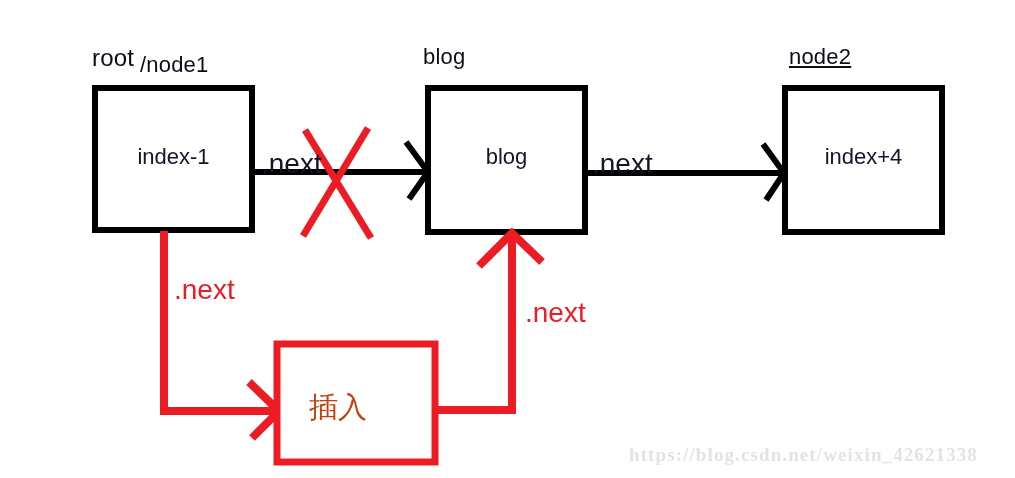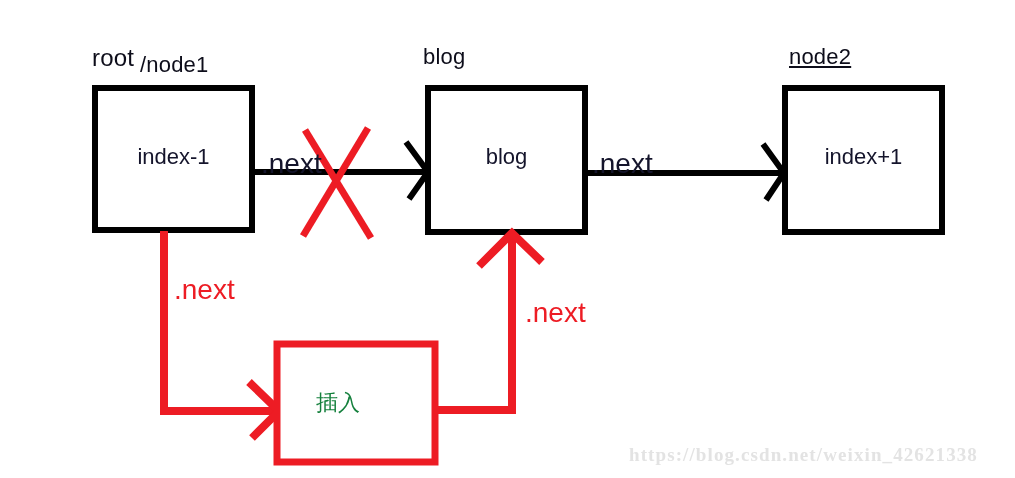--- a/index.html
+++ b/index.html
@@ -36,22 +36,22 @@
     font-size: 22px;
   }
   .box-text {
     position: absolute;
     font-size: 22px;
     color: #14142b;
     white-space: nowrap;
     text-align: center;
   }
   .box-text.red-text {
-    color: #15803d;
-    font-size: 22px;
+    color: #c2410c;
+    font-size: 29px;
   }
   .edge-label {
     position: absolute;
     font-size: 28px;
     color: #14142b;
     white-space: nowrap;
   }
   .edge-label.red {
     color: #ed1c24;
   }
@@ -101,21 +101,21 @@
   <div class="node-label sub" style="left:140px; top:52px;">/node1</div>
 
   <div class="node-label sub" style="left:423px; top:44px;">blog</div>
 
   <div class="node-label sub" style="left:789px; top:44px;text-decoration:underline;">node2</div>
 
   <div class="box-text" style="left:95px; top:144px; width:157px;">index-1</div>
 
   <div class="box-text" style="left:428px; top:144px; width:157px;">blog</div>
 
-  <div class="box-text" style="left:785px; top:144px; width:157px;">index+1</div>
+  <div class="box-text" style="left:785px; top:144px; width:157px;">index+4</div>
 
   <div class="box-text red-text" style="left:288px; top:388px; width:100px;">插入</div>
 
   <div class="edge-label" style="left:261px; top:148px;">.next</div>
 
   <div class="edge-label" style="left:592px; top:148px;">.next</div>
 
   <div class="edge-label red" style="left:174px; top:274px;">.next</div>
 
   <div class="edge-label red" style="left:525px; top:297px;">.next</div>

